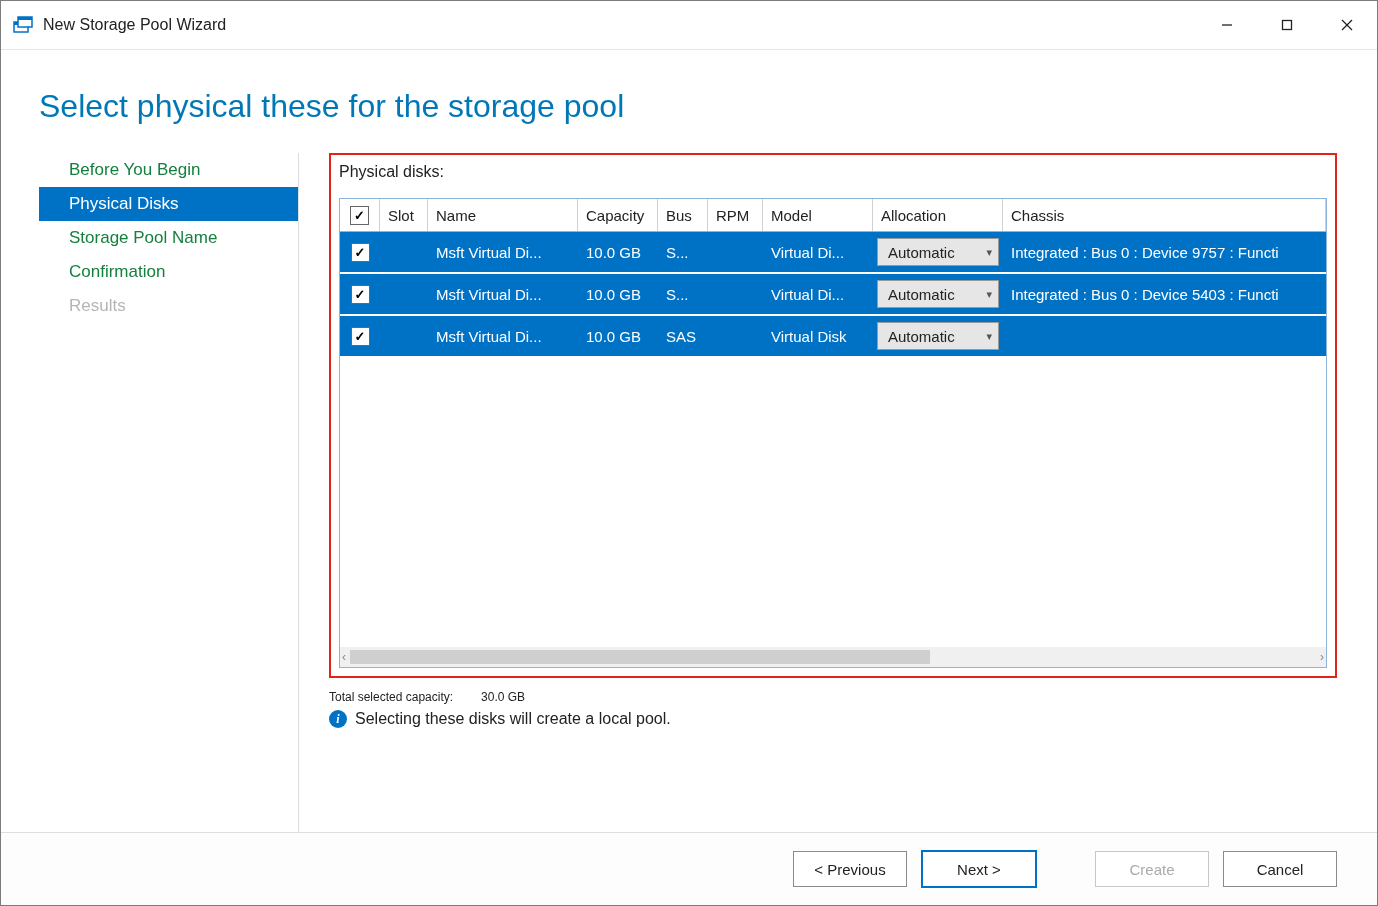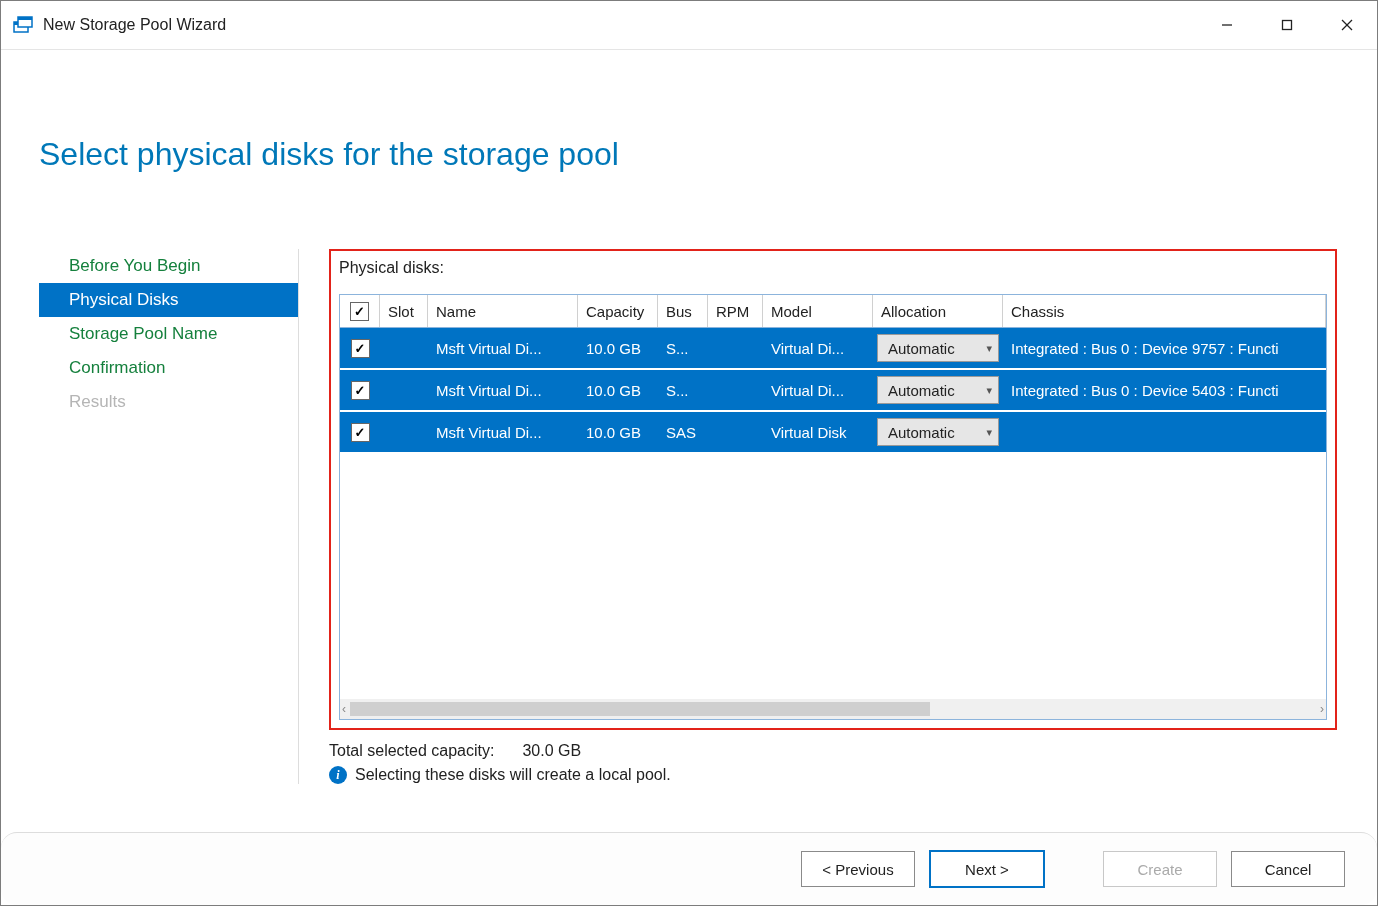--- a/index.html
+++ b/index.html
@@ -12,21 +12,20 @@
     height: 100%;
   }
   .window {
     width: 1378px;
     height: 906px;
     border: 1px solid #7c7c7c;
     box-sizing: border-box;
     display: flex;
     flex-direction: column;
     background: #fff;
-    gap: 48px;
   }
   .titlebar {
     height: 48px;
     display: flex;
     align-items: center;
     padding: 0 0 0 10px;
     border-bottom: 1px solid #e5e5e5;
     background: #fff;
   }
   .titlebar .icon {
@@ -222,21 +221,21 @@
   .hscroll .thumb {
     position: absolute;
     left: 0;
     top: 0;
     height: 100%;
     width: 60%;
     background: #cfcfcf;
   }
   .summary {
     margin-top: 12px;
-    font-size: 16px;
+    font-size: 12px;
     display: flex;
     gap: 28px;
   }
   .infoline {
     margin-top: 6px;
     display: flex;
     align-items: center;
     gap: 8px;
     font-size: 16px;
   }
@@ -253,24 +252,23 @@
     justify-content: center;
     font-style: italic;
     font-family: "Segoe UI", serif;
   }
   .footer {
     border-top: 1px solid #ddd;
     height: 72px;
     display: flex;
     align-items: center;
     justify-content: flex-end;
-    padding-right: 32px;
+    padding-right: 40px;
     gap: 14px;
     background: #fdfdfd;
-    border-radius: 16px;
   }
   .btn {
     min-width: 112px;
     height: 34px;
     border: 1px solid #8a8a8a;
     background: #fff;
     display: flex;
     align-items: center;
     justify-content: center;
     font-size: 15px;
@@ -309,21 +307,21 @@
       <div class="winbtn">
         <svg width="12" height="12">
             <line x1="1" y1="1" x2="11" y2="11" stroke="#222" stroke-width="1.3"></line>
             <line x1="11" y1="1" x2="1" y2="11" stroke="#222" stroke-width="1.3"></line>
           </svg>
       </div>
     </div>
   </div>
 
   <div class="header">
-    <h1>Select physical disks for the storage pool</h1>
+    <h1>Select physical these for the storage pool</h1>
   </div>
 
   <div class="body">
 
     <div class="sidebar">
       <div class="step">Before You Begin</div>
       <div class="step active">Physical Disks</div>
       <div class="step">Storage Pool Name</div>
       <div class="step">Confirmation</div>
       <div class="step disabled">Results</div>

